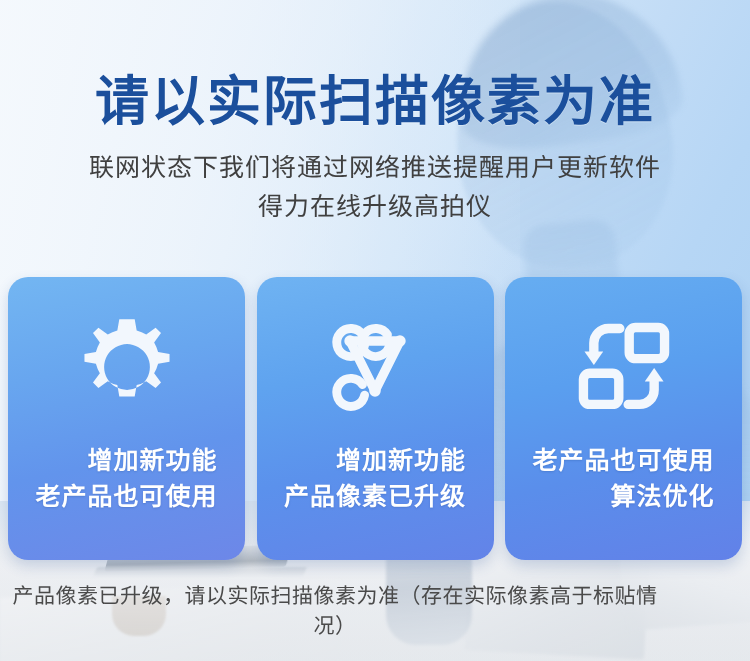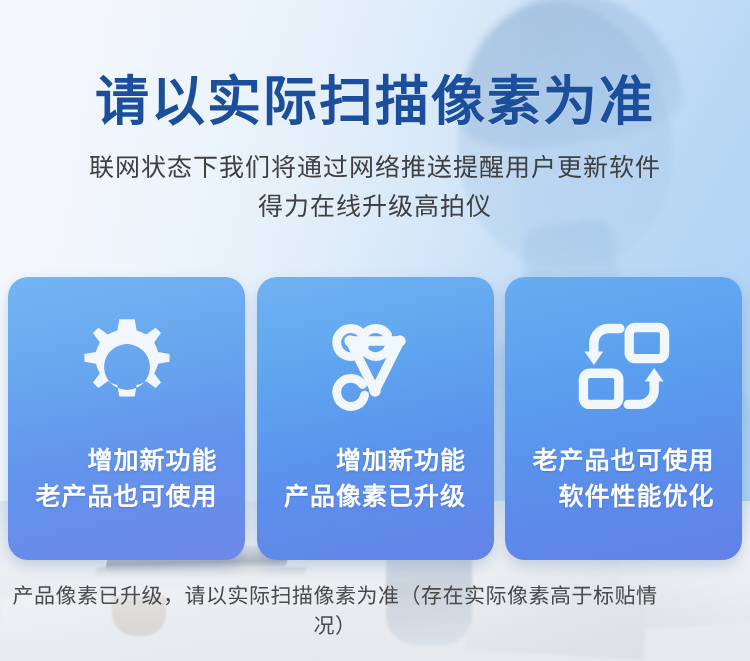--- a/index.html
+++ b/index.html
@@ -397,21 +397,21 @@
 
           <path d="M46 13 h-11 a14 14 0 0 0 -14 14 v8" fill="none" stroke="#f2f7fd" stroke-width="9" stroke-linecap="round"></path>
           <path d="M21 48 l-9 -13 h18 Z" fill="#f2f7fd"></path>
 
           <path d="M54 86 h11 a14 14 0 0 0 14 -14 v-8" fill="none" stroke="#f2f7fd" stroke-width="9" stroke-linecap="round"></path>
           <path d="M79 51 l9 13 h-18 Z" fill="#f2f7fd"></path>
         </svg>
       </div>
       <div class="card-labels">
         <span>老产品也可使用</span>
-        <span>软件性能优化</span>
+        <span>算法优化</span>
       </div>
     </div>
 
   </div>
 
   <div class="footer-note">产品像素已升级，请以实际扫描像素为准（存在实际像素高于标贴情况）</div>
 
 </div>
 
 </body></html>

